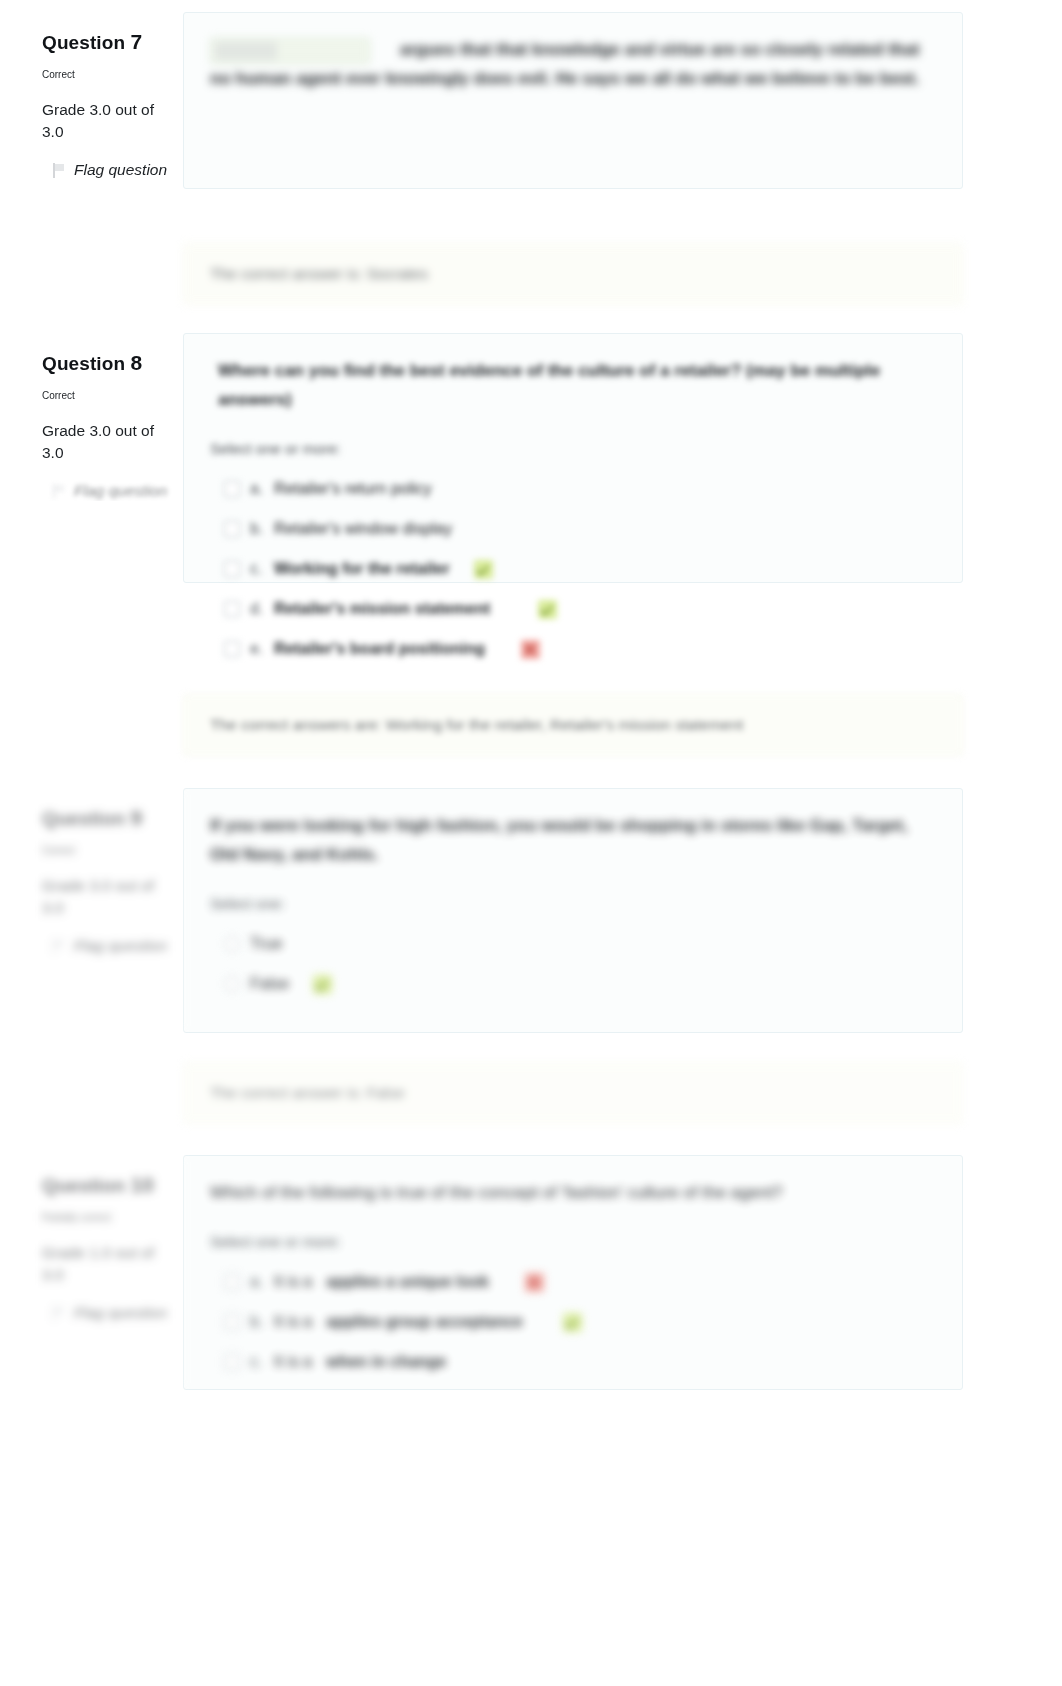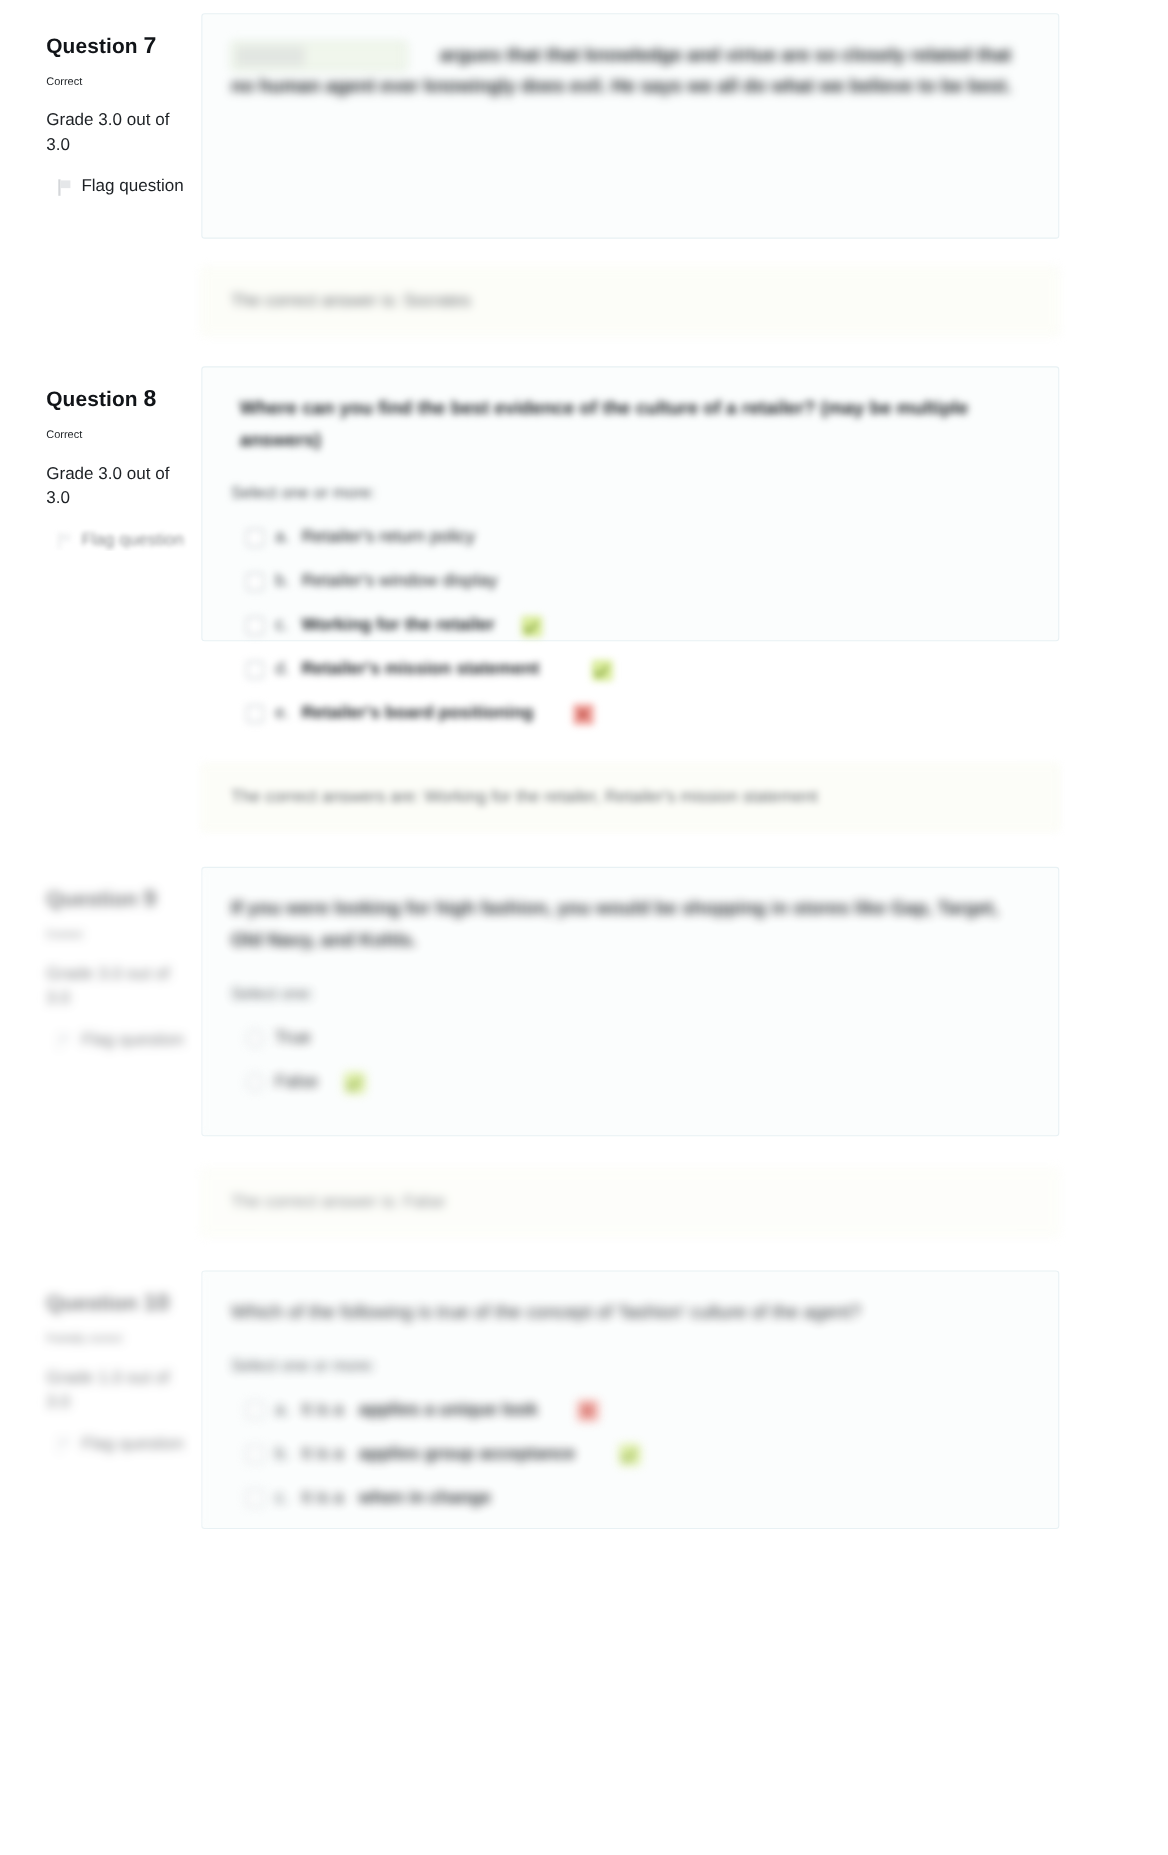--- a/index.html
+++ b/index.html
@@ -69,20 +69,21 @@
     color: #1d2125;
   }
 
   .qflag {
     display: flex;
     align-items: center;
     gap: 9px;
     font-size: 15.5px;
     color: #1d2125;
     padding-left: 10px;
+    font-style: italic;
   }
   .flag-icon {
     width: 13px;
     height: 15px;
     flex: 0 0 13px;
     position: relative;
     opacity: .42;
   }
   .flag-icon::before {
     content: "";
@@ -228,21 +229,21 @@
   .feedback .value { }
   .b2 { filter: blur(2.6px); }
   .b3 { filter: blur(3.4px); }
   .b4 { filter: blur(4.2px); }
 
   .fade-soft { opacity: .9; }
   .fade-mid  { opacity: .72; }
   .fade-low  { opacity: .55; }
 
   
-  #block-q7 { top: 12px;  height: 205px; }
+  #block-q7 { top: 12px;  height: 177px; }
   #fb-q7    { top: 243px; height: 62px; }
   #block-q8 { top: 333px; height: 250px; }
   #fb-q8    { top: 694px; height: 62px; }
   #block-q9 { top: 788px; height: 245px; }
   #fb-q9    { top: 1062px; height: 62px; }
   #block-q10{ top: 1155px; height: 235px; }
 
   
   .qinfo-clip {
     overflow: hidden;

